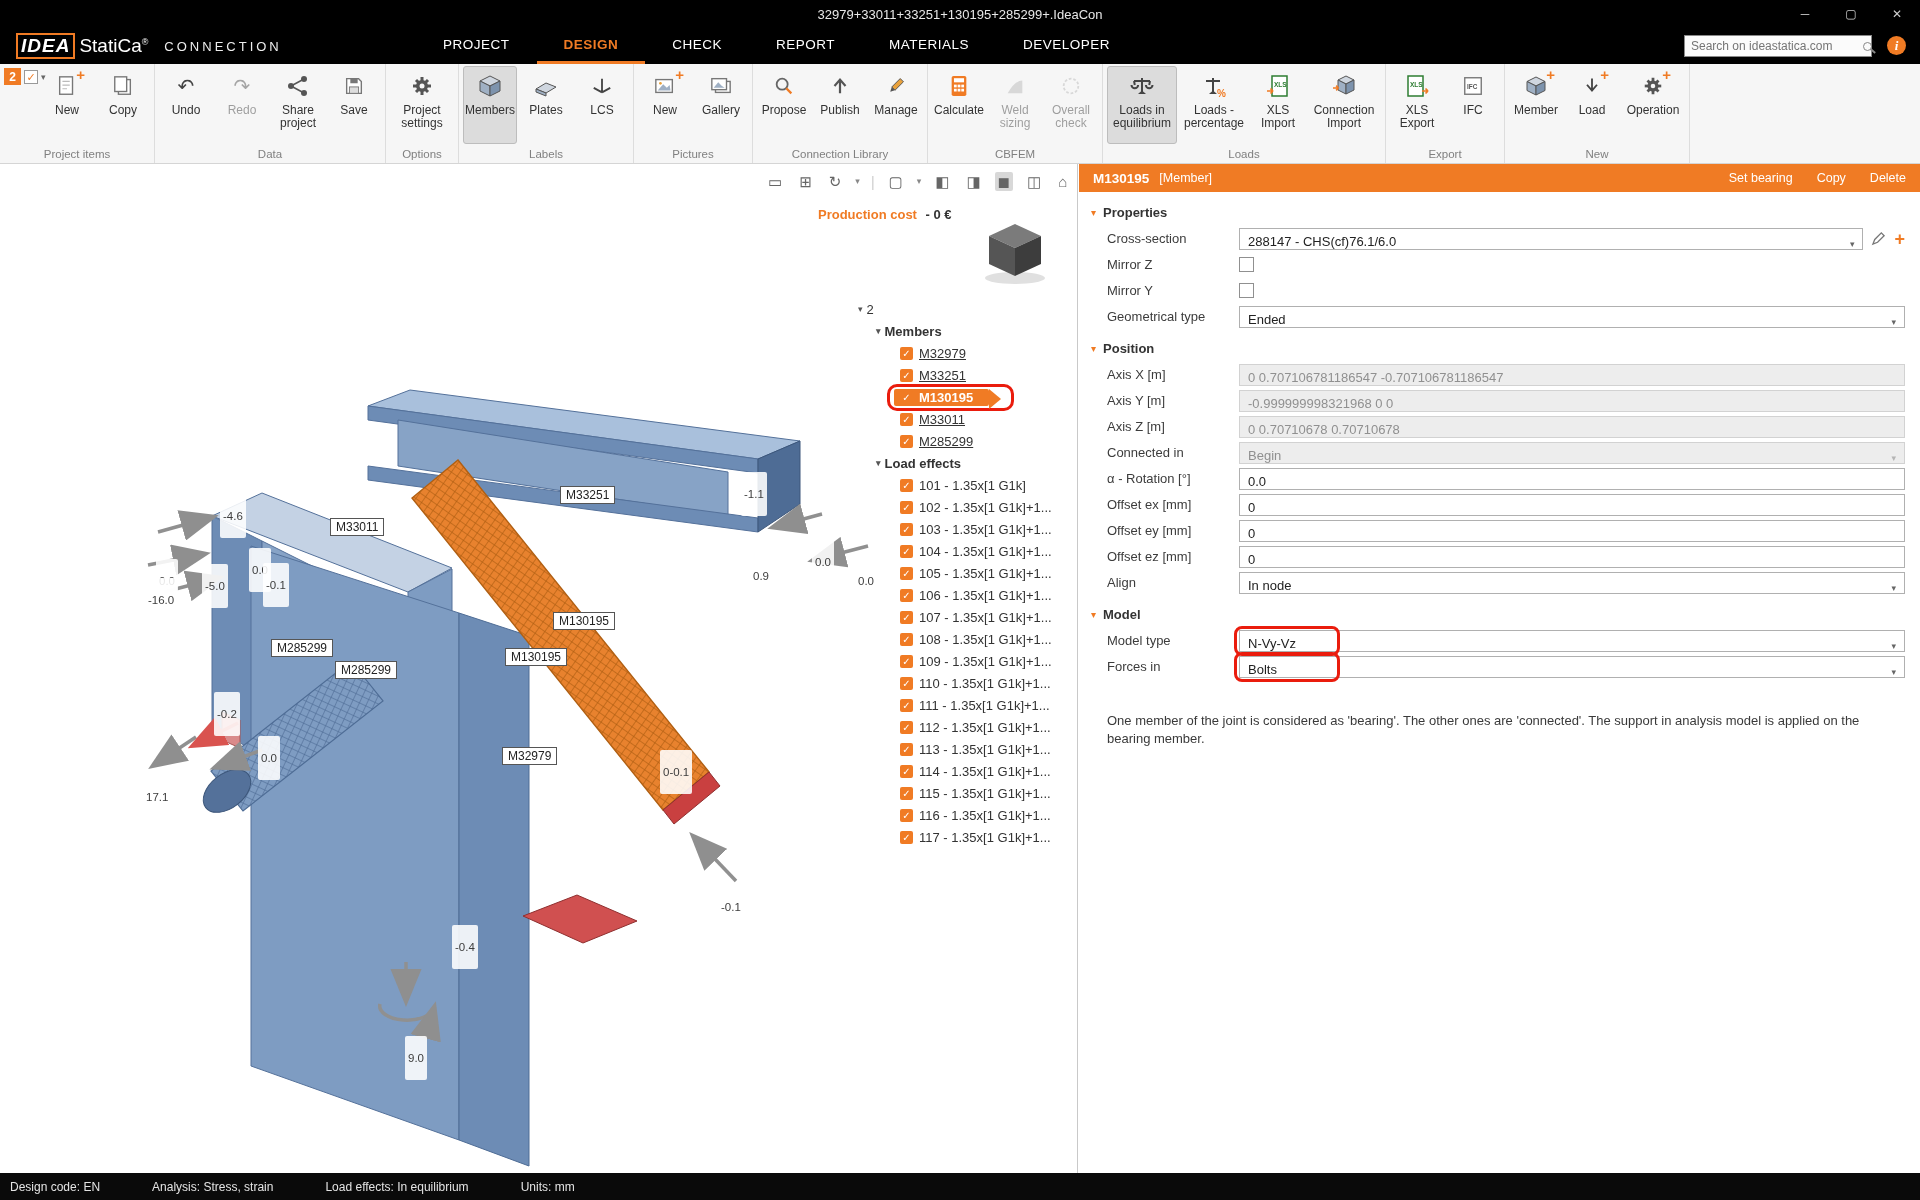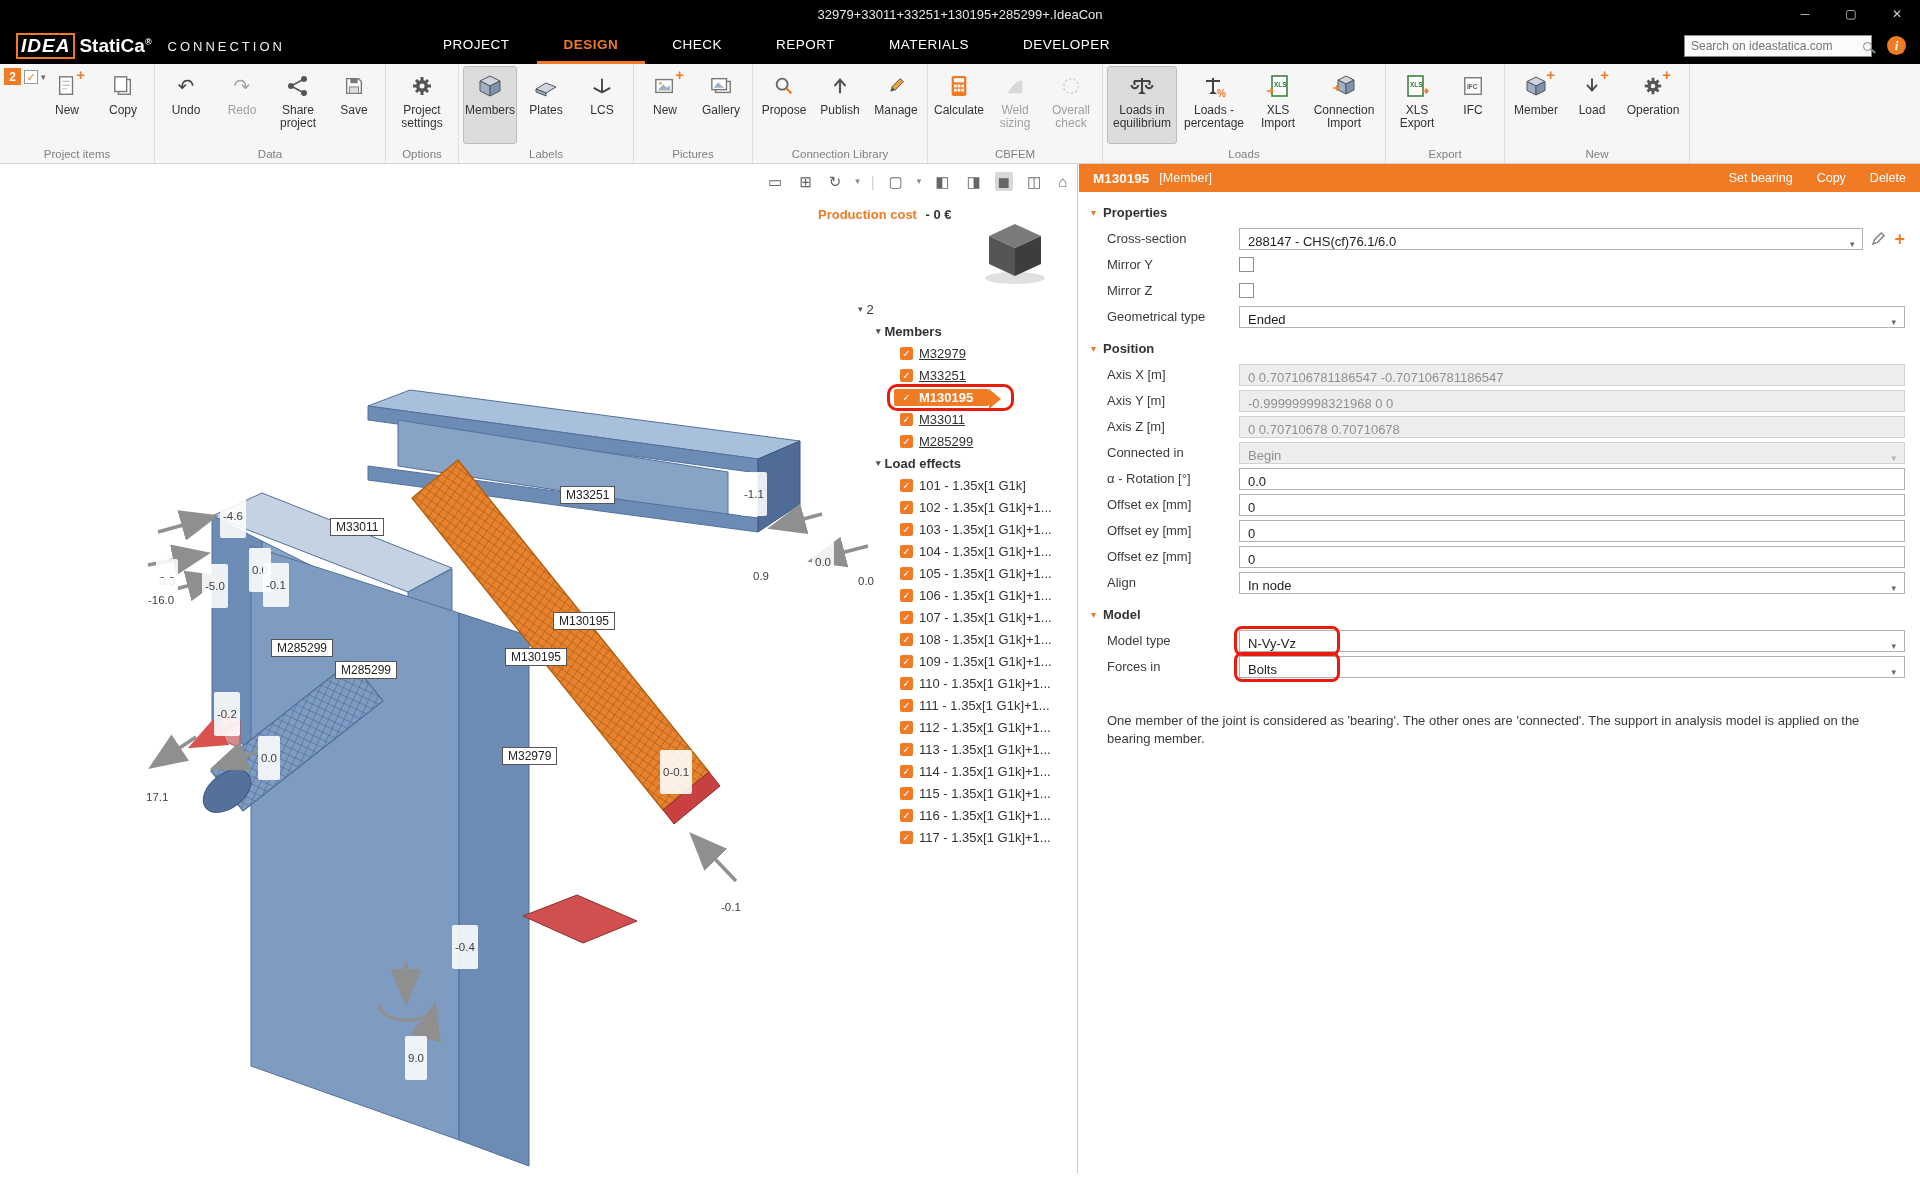--- a/index.html
+++ b/index.html
@@ -9,21 +9,21 @@
   
   .titlebar{position:absolute;left:0;top:0;width:1920px;height:28px;background:#000;}
   .title-text{position:absolute;left:50%;top:50%;transform:translate(-50%,-50%);font-size:13px;color:#e8e8e8;white-space:nowrap;}
   .win-controls{position:absolute;right:0;top:0;height:28px;display:flex;}
   .win-btn{width:46px;height:28px;display:flex;align-items:center;justify-content:center;color:#cfcfcf;font-size:12px;}
 
   
   .appbar{position:absolute;left:0;top:28px;width:1920px;height:36px;background:#000;}
   .brand{position:absolute;left:16px;top:0;height:36px;display:flex;align-items:center;color:#fff;}
   .logo-idea{font-weight:bold;font-style:italic;font-size:19px;color:#fff;border:2px solid #f07b24;padding:0 3px;letter-spacing:1px;}
-  .logo-statica{font-weight:bold;font-size:19px;margin-left:4px;}
+  .logo-statica{font-weight:normal;font-size:19px;margin-left:4px;}
   .logo-reg{font-size:9px;vertical-align:super;}
   .product{font-size:13px;letter-spacing:3px;margin-left:16px;color:#eee;}
   .menu{position:absolute;left:416px;top:0;height:36px;display:flex;}
   .menu-item{padding:0 27px;height:36px;display:flex;align-items:center;color:#fff;font-size:13.5px;letter-spacing:.5px;border-bottom:3px solid transparent;}
   .menu-item.active{color:#f07b24;border-bottom:3px solid #f07b24;font-weight:bold;}
   .searchwrap{position:absolute;right:48px;top:7px;width:188px;height:22px;background:#fbfbfb;border:1px solid #888;display:flex;align-items:center;gap:11px;}
   .searchwrap input{flex:1;border:0;outline:0;background:transparent;font-size:12px;color:#555;padding:0 6px;font-family:"Liberation Sans",sans-serif;}
   .mag{width:9px;height:9px;border:1.6px solid #888;border-radius:50%;position:relative;margin-right:9px;flex-shrink:0;}
   .mag::after{content:'';position:absolute;width:6px;height:1.7px;background:#888;right:-5px;bottom:-2px;transform:rotate(40deg);}
   .info-btn{position:absolute;right:14px;top:8px;width:19px;height:19px;border-radius:50%;background:#f07b24;color:#fff;font-size:13px;font-weight:bold;font-style:italic;display:flex;align-items:center;justify-content:center;font-family:"Liberation Serif",serif;}
@@ -811,27 +811,27 @@
         </div>
         <span class="edit-ic">
             <svg width="15" height="15" viewBox="0 0 16 16">
               <path d="M2,14 L4,9 L11,2 L14,5 L7,12 Z" fill="none" stroke="#777" stroke-width="1.4"></path>
             </svg>
           </span>
         <span class="add-ic">+</span>
       </div>
     </div>
     <div class="prow">
+      <div class="plabel">Mirror Z</div>
+      <div class="pctrl">
+          <div class="pcheck"></div>
+        </div>
+    </div>
+    <div class="prow">
       <div class="plabel">Mirror Y</div>
-      <div class="pctrl">
-          <div class="pcheck"></div>
-        </div>
-    </div>
-    <div class="prow">
-      <div class="plabel">Mirror Z</div>
       <div class="pctrl">
           <div class="pcheck"></div>
         </div>
     </div>
     <div class="prow">
       <div class="plabel">Geometrical type</div>
       <div class="pctrl">
         <div class="dropdown">
           <span class="dval">Ended</span>
           <span class="chev">▾</span>
@@ -927,14 +927,21 @@
           <span class="dval">Bolts</span>
           <span class="chev">▾</span>
         </div>
         <div class="red-annot"></div>
       </div>
     </div>
 
     <div class="pnote">One member of the joint is considered as 'bearing'. The other ones are 'connected'. The support in analysis model is applied on the bearing member.</div>
   </div>
 
+  <div class="statusbar">
+
+  <span class="status-item">Design code: EN</span>
+      <span class="status-item">Analysis: Stress, strain</span>
+      <span class="status-item">Load effects: In equilibrium</span>
+      <span class="status-item">Units: mm</span>
+    </div>
 
 </div>
 
 </body></html>

